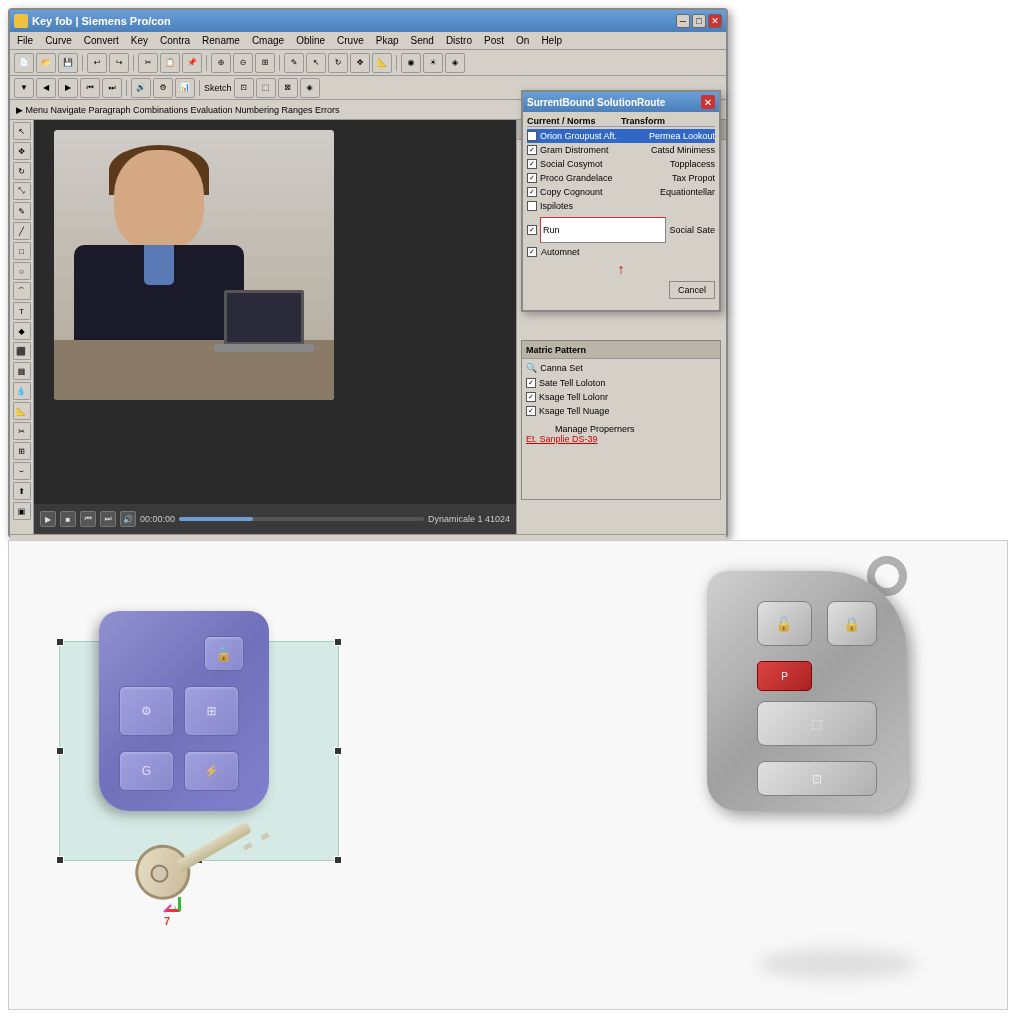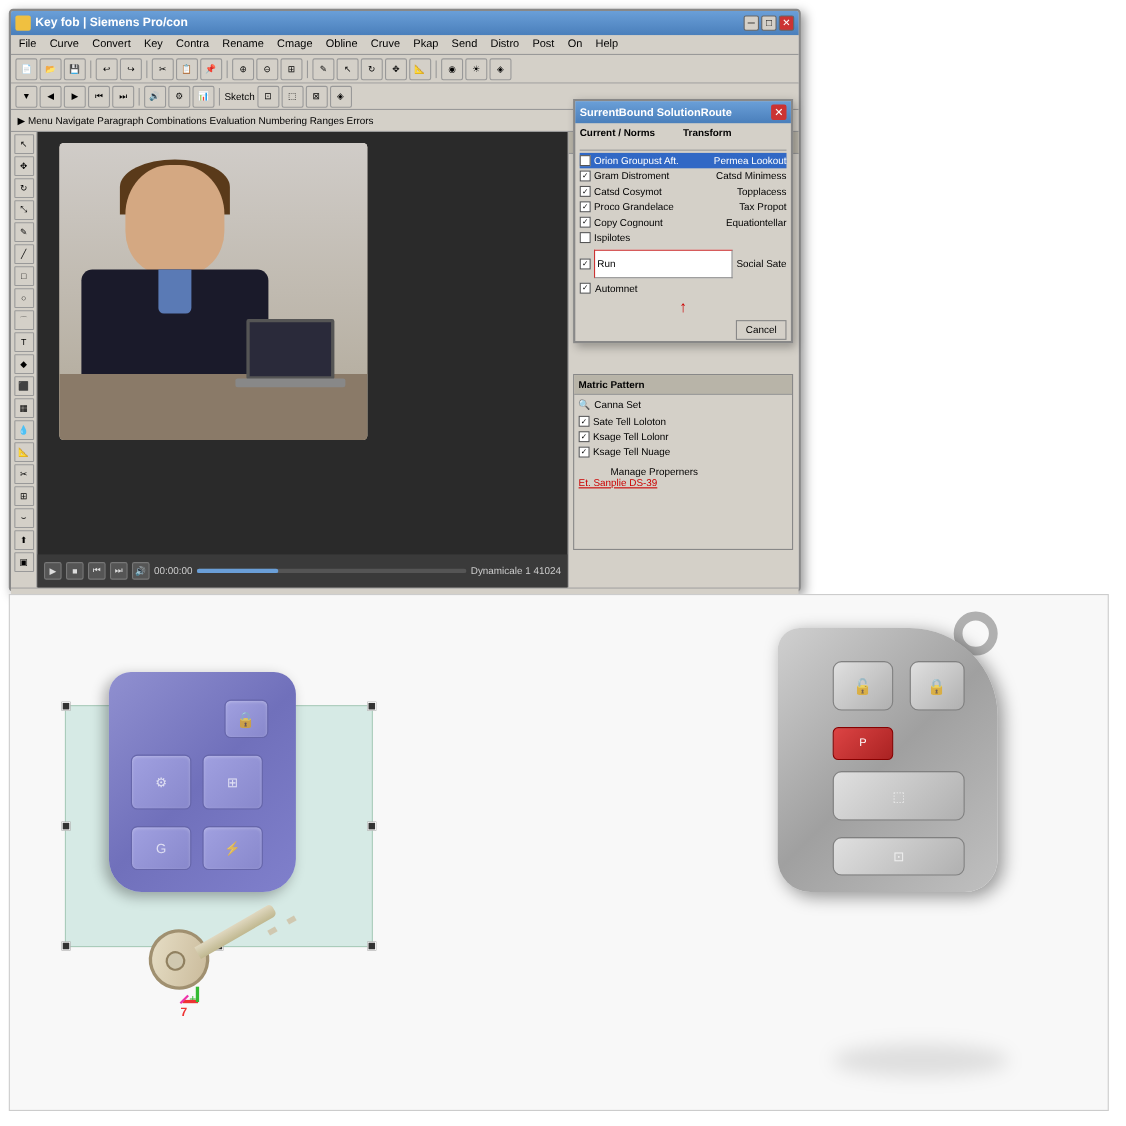--- a/index.html
+++ b/index.html
@@ -360,21 +360,21 @@
       cursor: pointer;
     }
     .dialog-content {
       padding: 4px;
       font-size: 9px;
     }
     .dialog-list-header {
       display: grid;
       grid-template-columns: 1fr 1fr;
       border-bottom: 1px solid #999;
-      padding-bottom: 10px;
+      padding-bottom: 0;
       margin-bottom: 2px;
       font-weight: bold;
       font-size: 9px;
     }
     .dialog-list-item {
       display: flex;
       align-items: center;
       gap: 3px;
       padding: 2px 0;
       font-size: 9px;
@@ -899,21 +899,21 @@
             <span>Orion Groupust Aft.</span>
             <span style="margin-left:auto;">Permea Lookout</span>
           </div>
           <div class="dialog-list-item">
             <div class="dialog-checkbox">✓</div>
             <span>Gram Distroment</span>
             <span style="margin-left:auto;">Catsd Minimess</span>
           </div>
           <div class="dialog-list-item">
             <div class="dialog-checkbox">✓</div>
-            <span>Catsd Cosymot</span>
+            <span>Social Cosymot</span>
             <span style="margin-left:auto;">Topplacess</span>
           </div>
           <div class="dialog-list-item">
             <div class="dialog-checkbox">✓</div>
             <span>Proco Grandelace</span>
             <span style="margin-left:auto;">Tax Propot</span>
           </div>
           <div class="dialog-list-item">
             <div class="dialog-checkbox">✓</div>
             <span>Copy Cognount</span>

